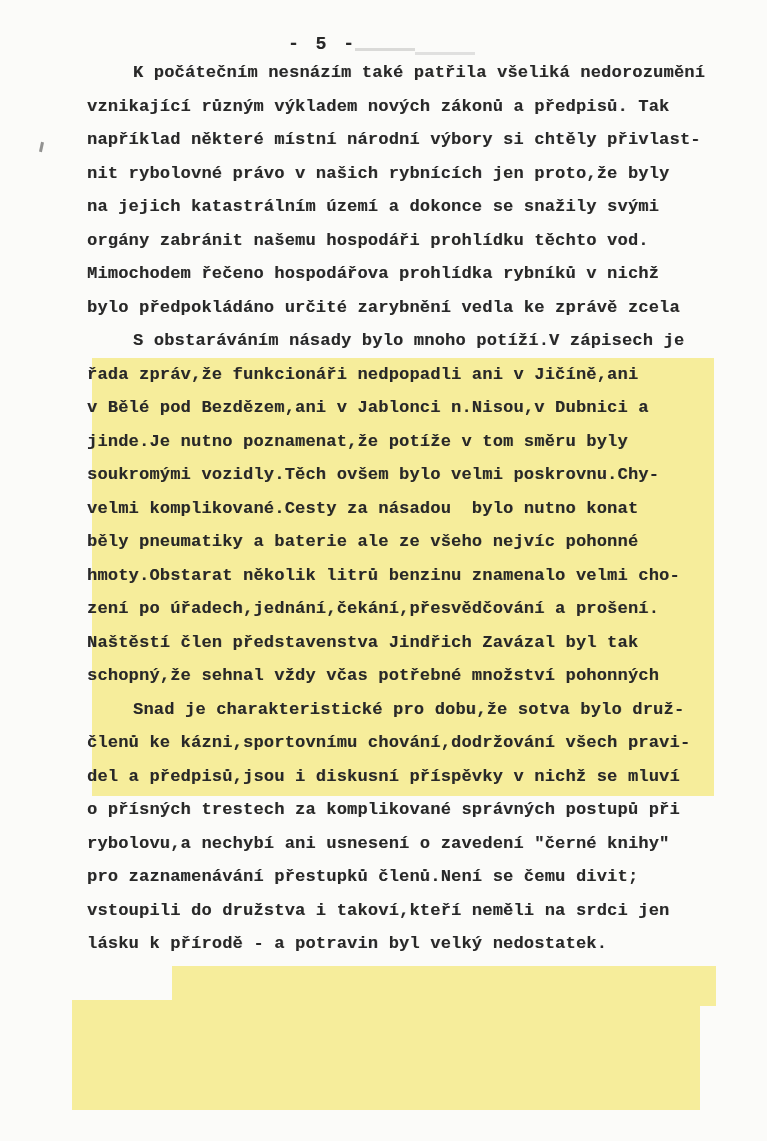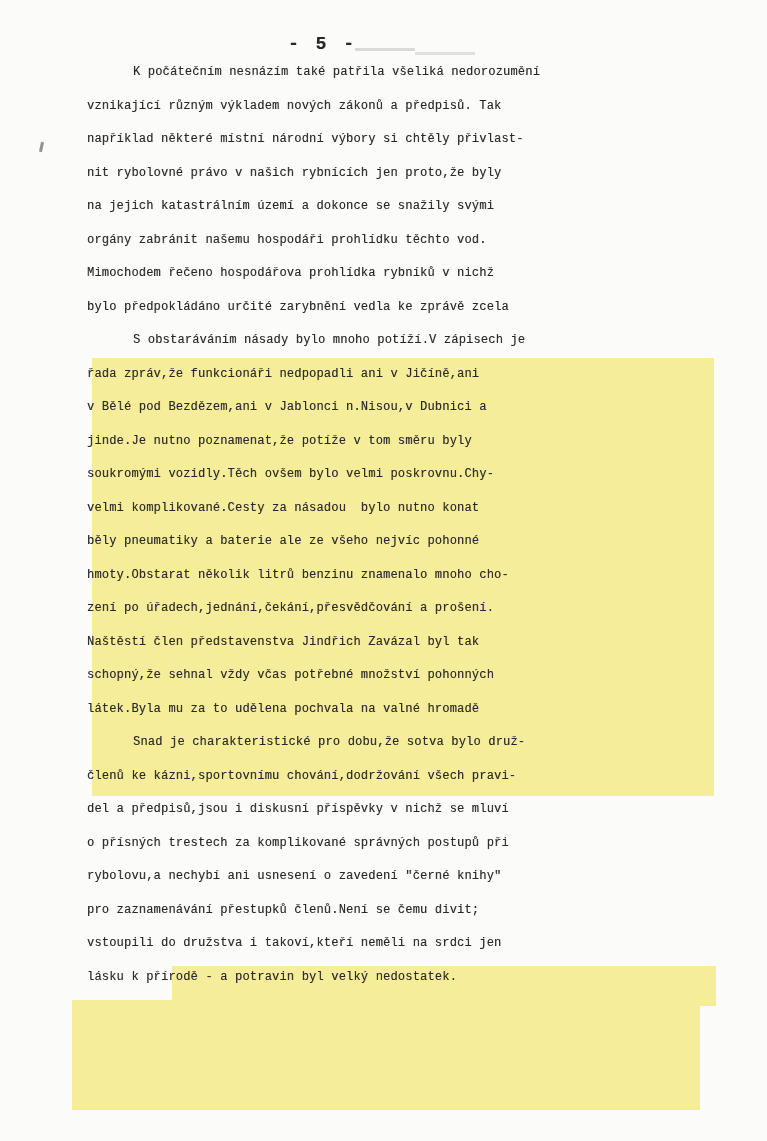--- a/index.html
+++ b/index.html
@@ -51,22 +51,22 @@
   }
   .body {
     position: absolute;
     left: 87px;
     top: 56px;
     width: 640px;
   }
   .line {
     height: 33.5px;
     line-height: 33.5px;
-    font-size: 12px;
-    font-weight: normal;
+    font-size: 17px;
+    font-weight: bold;
     white-space: pre;
     letter-spacing: 0.2px;
     text-shadow: 0.4px 0.4px 0 rgba(20,20,20,0.35);
     position: relative;
     z-index: 2;
   }
   .line.indent {
     padding-left: 46px;
   }
 </style>
@@ -87,25 +87,24 @@
       <div class="line">orgány zabránit našemu hospodáři prohlídku těchto vod.</div>
       <div class="line">Mimochodem řečeno hospodářova prohlídka rybníků v nichž</div>
       <div class="line">bylo předpokládáno určité zarybnění vedla ke zprávě zcela</div>
       <div class="line indent">S obstaráváním násady bylo mnoho potíží.V zápisech je</div>
       <div class="line">řada zpráv,že funkcionáři nedpopadli ani v Jičíně,ani</div>
       <div class="line">v Bělé pod Bezdězem,ani v Jablonci n.Nisou,v Dubnici a</div>
       <div class="line">jinde.Je nutno poznamenat,že potíže v tom směru byly</div>
       <div class="line">soukromými vozidly.Těch ovšem bylo velmi poskrovnu.Chy-</div>
       <div class="line">velmi komplikované.Cesty za násadou  bylo nutno konat</div>
       <div class="line">běly pneumatiky a baterie ale ze všeho nejvíc pohonné</div>
-      <div class="line">hmoty.Obstarat několik litrů benzinu znamenalo mnoho cho-</div>
+      <div class="line">hmoty.Obstarat několik litrů benzinu znamenalo velmi cho-</div>
       <div class="line">zení po úřadech,jednání,čekání,přesvědčování a prošení.</div>
       <div class="line">Naštěstí člen představenstva Jindřich Zavázal byl tak</div>
       <div class="line">schopný,že sehnal vždy včas potřebné množství pohonných</div>
-      <div class="line">látek.Byla mu za to udělena pochvala na valné hromadě</div>
       <div class="line indent">Snad je charakteristické pro dobu,že sotva bylo druž-</div>
       <div class="line">členů ke kázni,sportovnímu chování,dodržování všech pravi-</div>
       <div class="line">del a předpisů,jsou i diskusní příspěvky v nichž se mluví</div>
       <div class="line">o přísných trestech za komplikované správných postupů při</div>
       <div class="line">rybolovu,a nechybí ani usnesení o zavedení "černé knihy"</div>
       <div class="line">pro zaznamenávání přestupků členů.Není se čemu divit;</div>
       <div class="line">vstoupili do družstva i takoví,kteří neměli na srdci jen</div>
       <div class="line">lásku k přírodě - a potravin byl velký nedostatek.</div>
     </div>
 </div>

